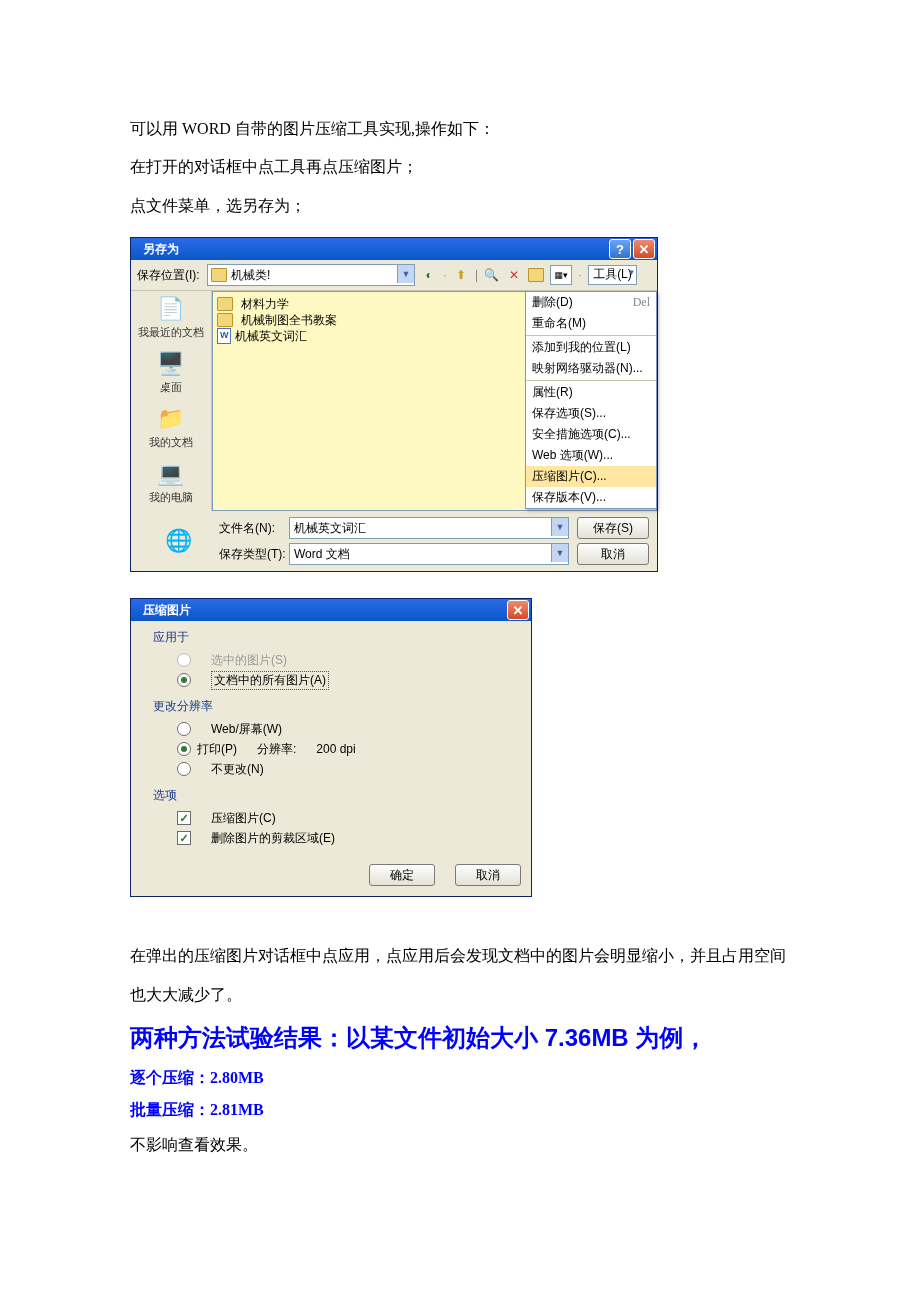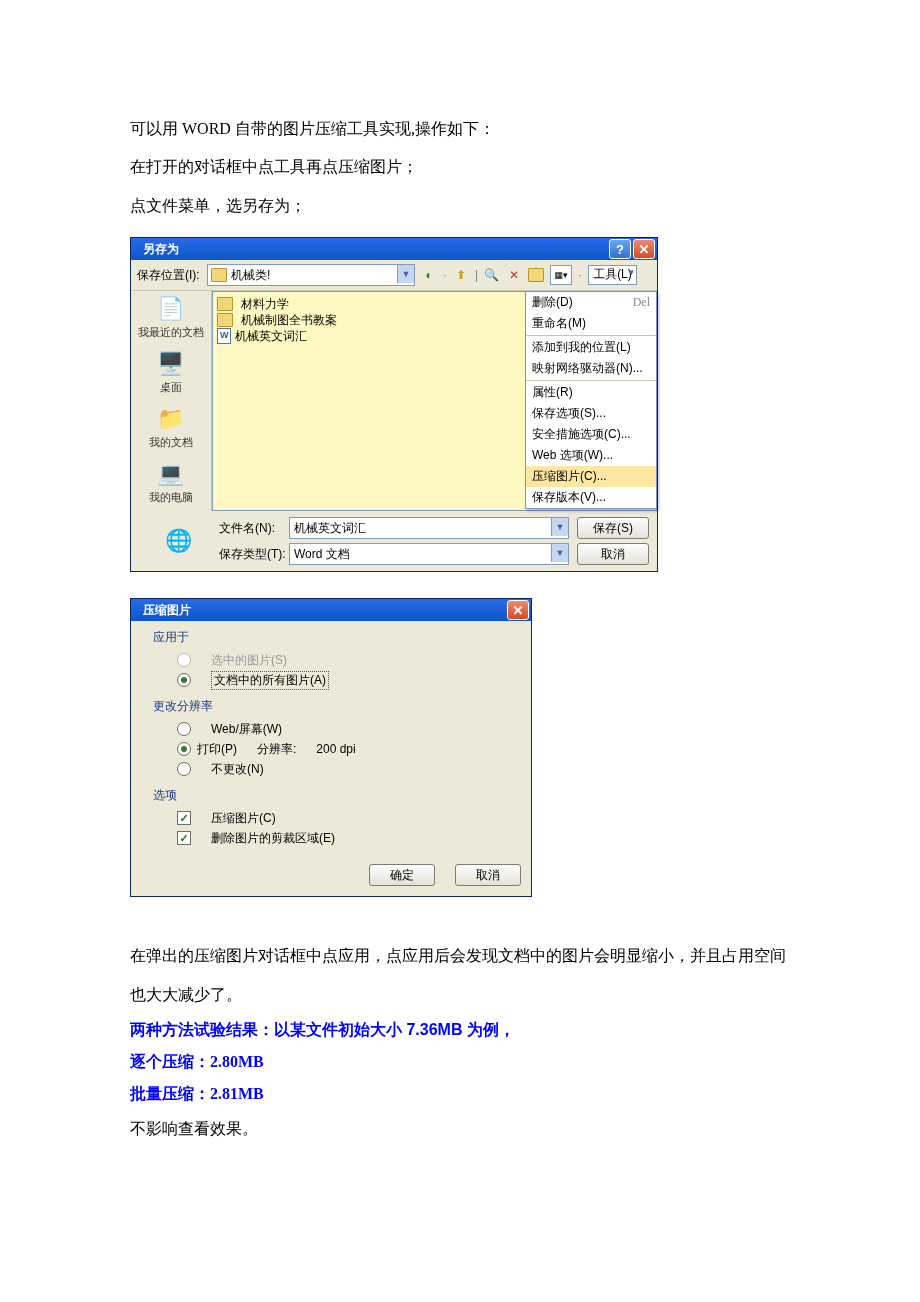--- a/index.html
+++ b/index.html
@@ -55,21 +55,21 @@
   .opt{display:flex;align-items:center;height:20px;gap:20px}
   .radio{width:12px;height:12px;border:1px solid #6b6b6b;border-radius:50%;background:#fff;display:inline-flex;align-items:center;justify-content:center}
   .radio.sel:after{content:"";width:6px;height:6px;border-radius:50%;background:#3a763a}
   .radio.dis{border-color:#b8b8b8}
   .chk{width:12px;height:12px;border:1px solid #6b6b6b;background:#fff;display:inline-flex;align-items:center;justify-content:center;color:#2a7a2a;font:bold 11px Arial}
   .dotted{border:1px dotted #555;padding:0 2px}
   .row2{display:flex;align-items:center;}
   .cp-btns{display:flex;justify-content:flex-end;gap:12px;padding:4px 10px 10px}
   .cp-btns .dlgbtn{width:64px}
 
-  .h2{color:#0000ff;font-weight:bold;font-size:16px;font-family:"SimHei","SimSun",sans-serif;line-height:2}
+  .h2{color:#0000ff;font-weight:bold;font-size:24px;font-family:"SimHei","SimSun",sans-serif;line-height:2}
   .blueline{color:#0000ff;font-weight:bold;line-height:2;font-family:"SimSun",serif}
 </style>
 </head>
 <body>
 
 <div class="page">
   <div class="para">可以用 WORD 自带的图片压缩工具实现,操作如下：</div>
   <div class="para">在打开的对话框中点工具再点压缩图片；</div>
   <div class="para">点文件菜单，选另存为；</div>
 

